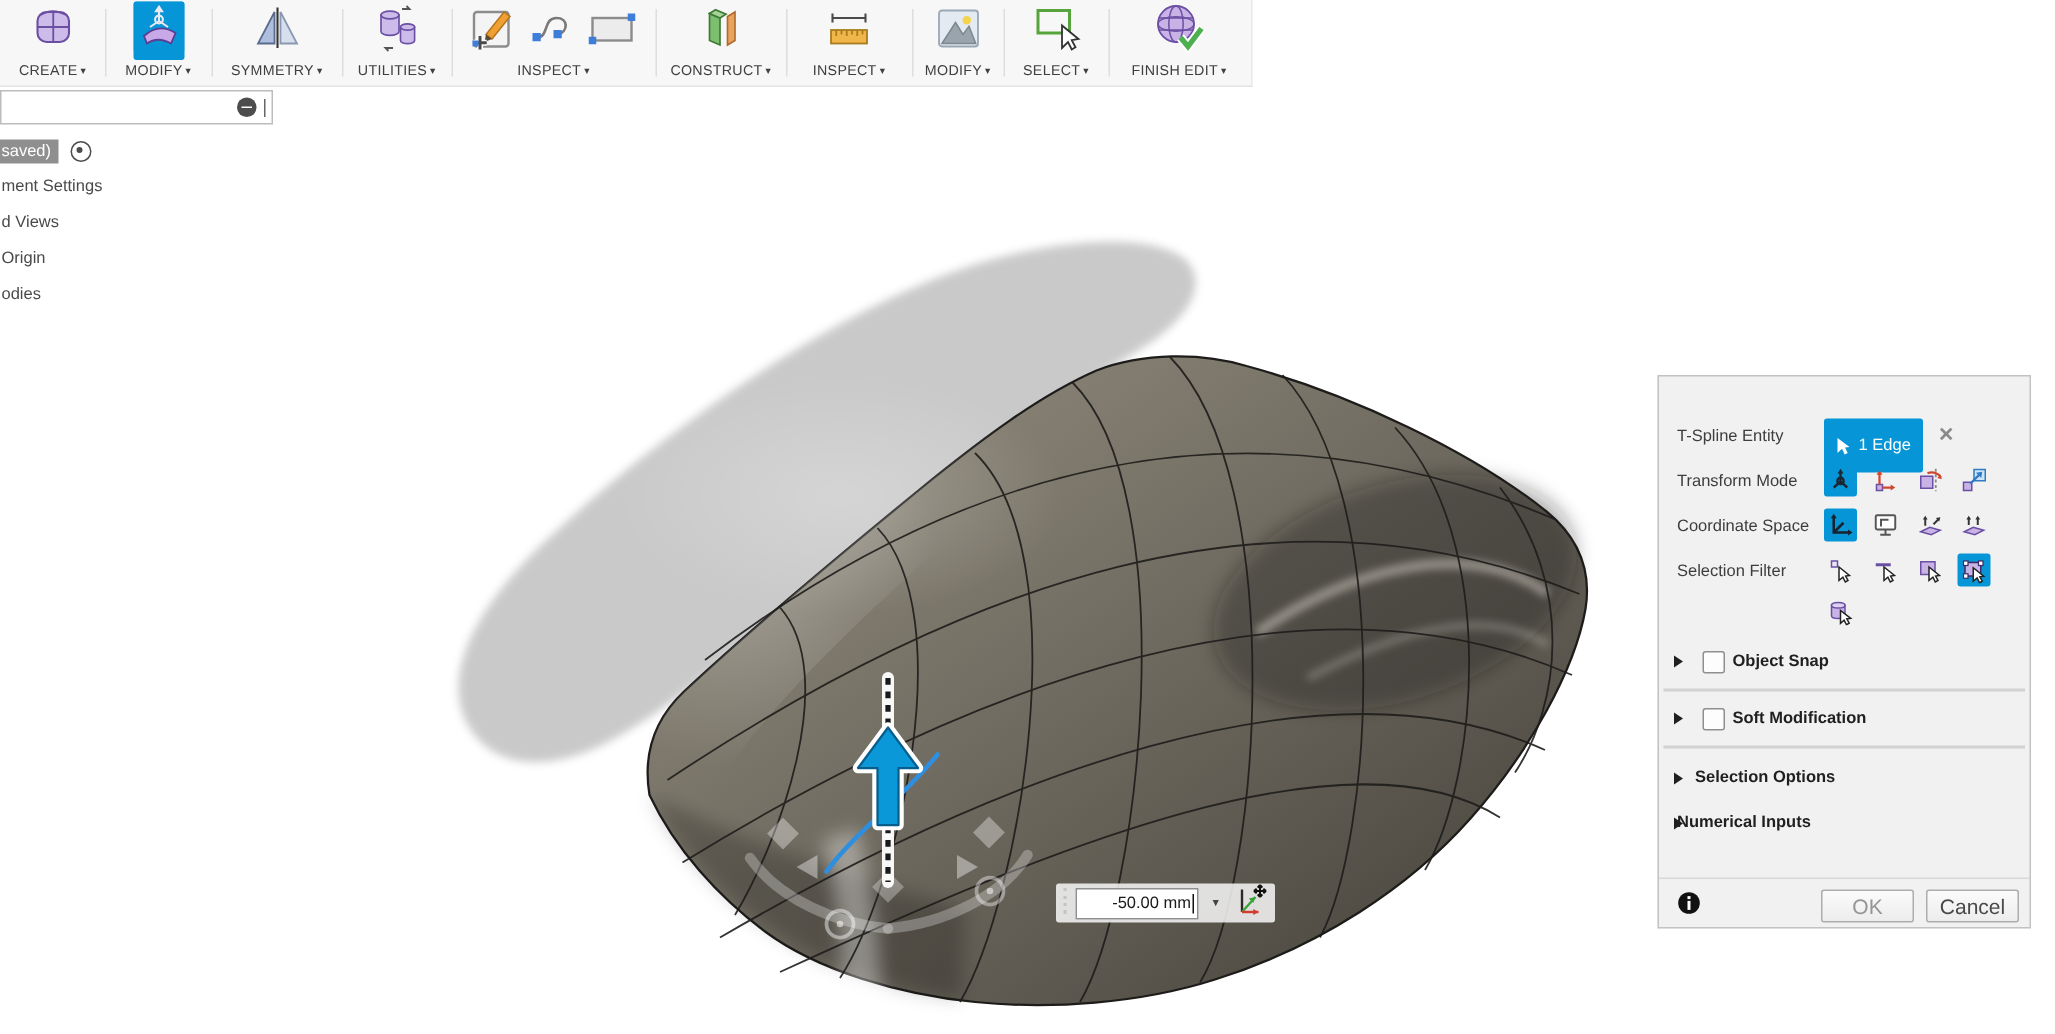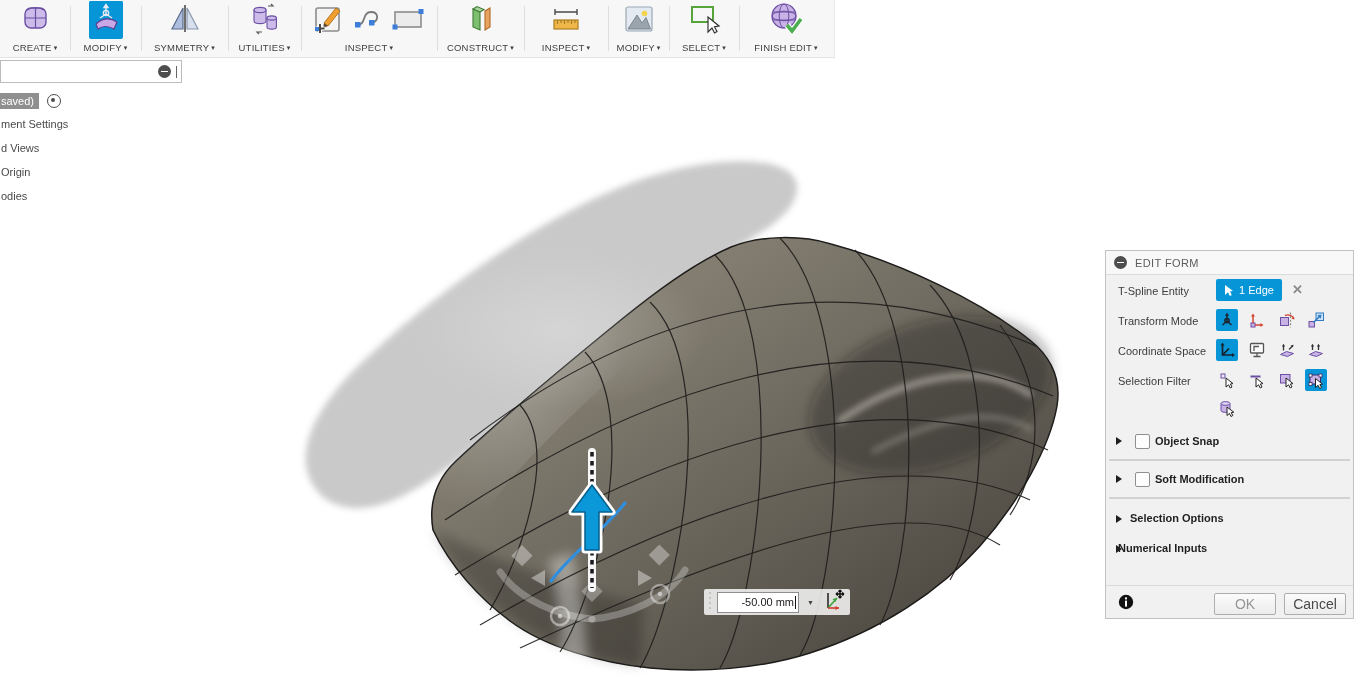--- a/index.html
+++ b/index.html
@@ -73,21 +73,21 @@
     border-bottom:1px solid #dcdcdc;display:flex;align-items:center;gap:8px;padding-left:8px;
   }
   .dlg-title{color:#5c5c5c;letter-spacing:.4px;font-size:11px;}
   .dlg-label{position:absolute;left:12px;white-space:nowrap;}
   .tile{
     position:absolute;width:22px;height:22px;border-radius:2px;
     display:flex;align-items:center;justify-content:center;
   }
   .tile.sel{background:#0696d7;}
   .entity-chip{
-    position:absolute;left:110px;top:28px;width:66px;height:22px;border-radius:2px;
+    position:absolute;left:110px;top:28px;width:66px;height:36px;border-radius:2px;
     background:#0696d7;color:#fff;display:flex;align-items:center;justify-content:center;gap:4px;
     font-size:11px;
   }
   .clear-x{position:absolute;left:186px;top:31px;font-size:13px;color:#8a8a8a;font-weight:bold;cursor:default;}
   .divider{position:absolute;left:3px;right:3px;height:2px;background:#d2d2d2;}
   .exp-arrow{position:absolute;width:0;height:0;border-left:6px solid #1f1f1f;border-top:4px solid transparent;border-bottom:4px solid transparent;}
   .checkbox{position:absolute;width:13px;height:13px;background:#fdfdfd;border:1px solid #8f8f8f;border-radius:2px;box-sizing:content-box;}
   .sect-label{position:absolute;font-weight:bold;color:#1f1f1f;white-space:nowrap;}
   .dlg-footer-line{position:absolute;left:0;right:0;top:334px;height:1px;background:#d8d8d8;}
   .btn{
@@ -397,24 +397,20 @@
         <path d="M18 6 v-4 M18 2 l-1.5 1.8 M18 2 l1.5 1.8"></path>
         <path d="M18 6 v4 M18 10 l-1.5-1.8 M18 10 l1.5-1.8"></path>
         <path d="M18 6 h-4 M14 6 l1.8-1.5 M14 6 l1.8 1.5"></path>
         <path d="M18 6 h4 M22 6 l-1.8-1.5 M22 6 l-1.8 1.5"></path>
       </g>
     </svg>
   </span>
 </div>
 
 <div class="dialog">
-  <div class="dlg-header">
-    <span class="minus-circle"></span>
-    <span class="dlg-title">EDIT FORM</span>
-  </div>
 
   <div class="dlg-label" style="top:34px">T-Spline Entity</div>
   <div class="entity-chip">
     <svg width="11" height="13" viewBox="0 0 11 13">
       <path d="M1 1 L1 11 L4 8.2 L5.8 12 L7.8 11 L6 7.4 L9 7 Z" fill="#fff"></path>
     </svg>
     <span>1 Edge</span>
   </div>
   <div class="clear-x">✕</div>
 

